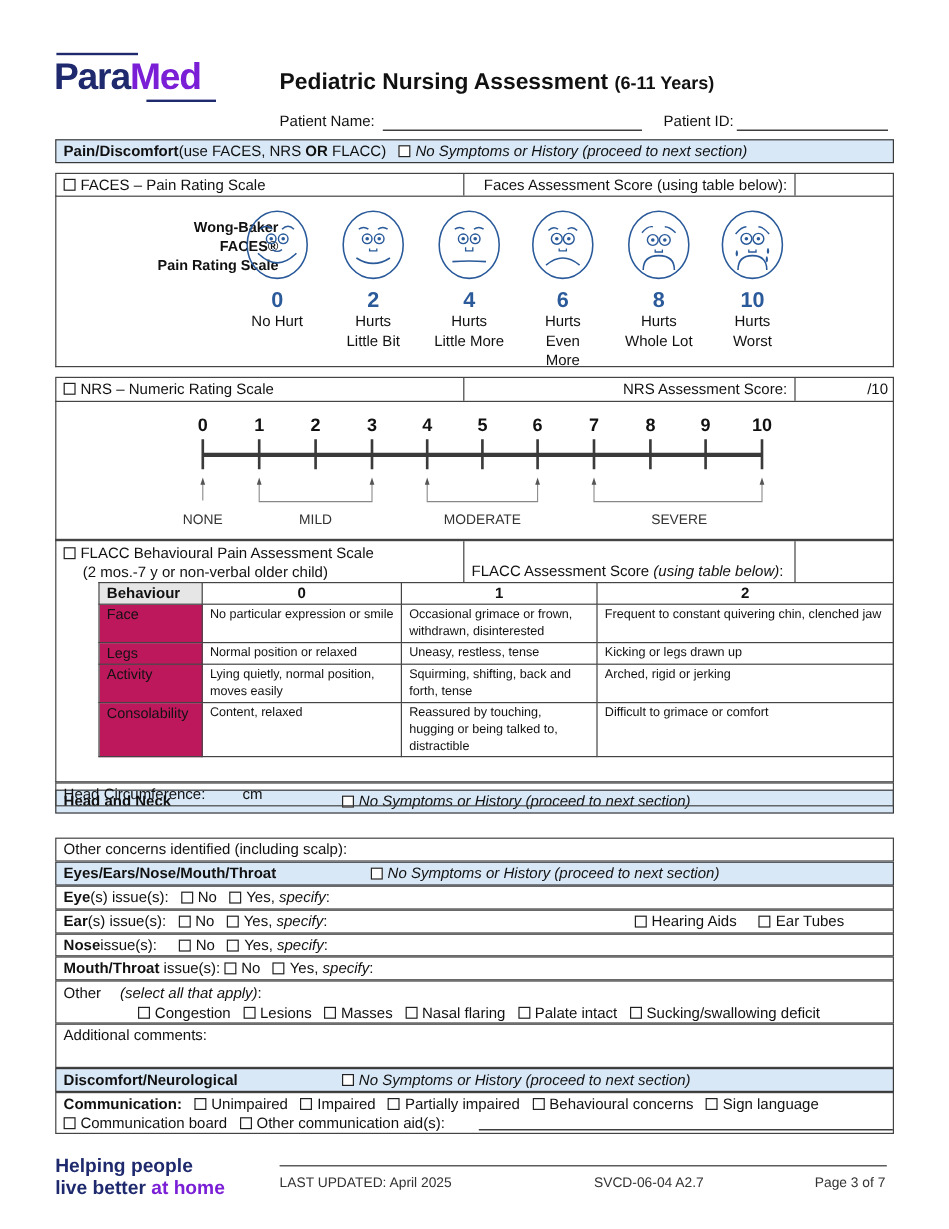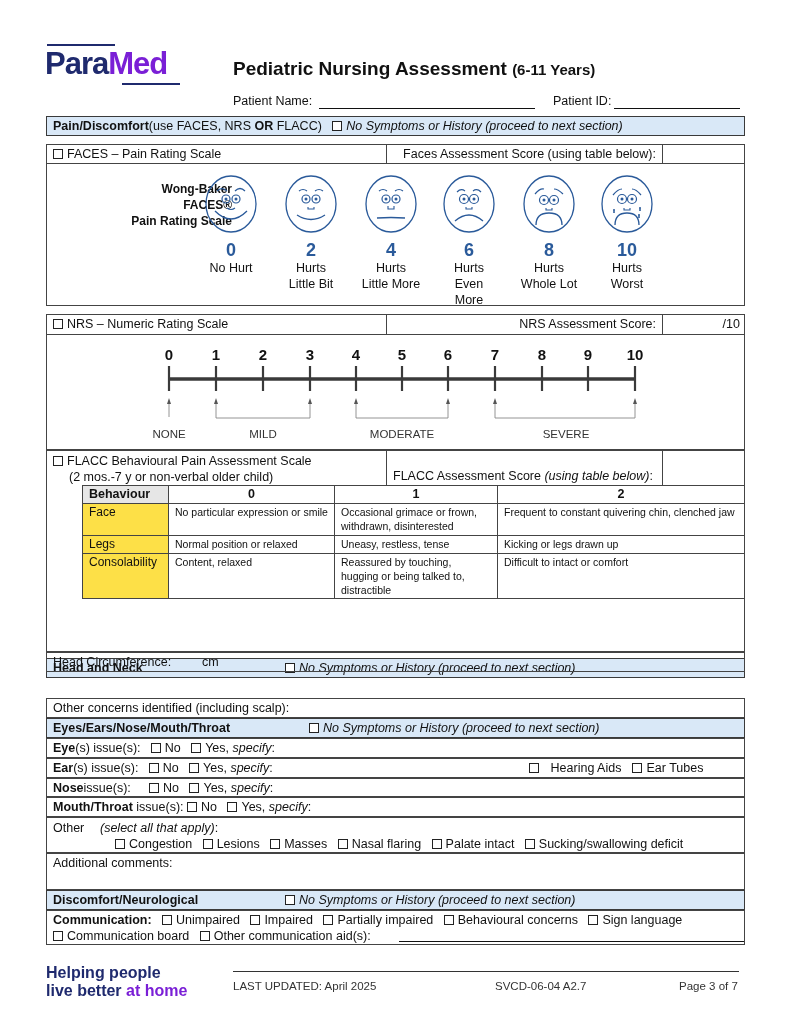--- a/index.html
+++ b/index.html
@@ -36,21 +36,21 @@
   .face .desc { font-size: 12.5px; line-height: 16px; }
 
   .nrs-body { position: absolute; left: 46px; top: 334px; width: 699px; height: 116px; border: 1px solid #444; border-top: none; }
 
   .flacc-head { position: absolute; left: 46px; top: 450px; width: 699px; height: 35px; border: 1px solid #444; border-bottom: none; font-size: 12.5px; }
   .flacc-wrap { position: absolute; left: 46px; top: 485px; width: 699px; height: 167px; border: 1px solid #444; border-top: none; }
   table.flacc { position: absolute; left: 35px; top: 0; width: 663px; border-collapse: collapse; font-size: 10.5px; }
   table.flacc td, table.flacc th { border: 1px solid #444; padding: 1px 6px; vertical-align: top; line-height: 14px; text-align: left; }
   table.flacc th { font-size: 12.5px; font-weight: bold; text-align: center; height: 18px; background: #fff; }
   table.flacc th.beh { background: #e6e6e6; text-align: left; }
-  table.flacc td.behc { background: #fde047; font-size: 12px; width: 86px; }
+  table.flacc td.behc { background: #be185d; font-size: 12px; width: 86px; }
 
   .footer-brand { position: absolute; left: 46px; top: 964px; font-size: 16px; font-weight: bold; color: #1f2a6e; line-height: 18px; }
   .footer-brand .accent { color: #7a1fd6; }
   .footer-line { position: absolute; left: 233px; top: 971px; width: 506px; border-top: 1px solid #333; }
   .footer-text { position: absolute; top: 980px; font-size: 11.5px; color: #333; }
 </style>
 </head>
 <body>
 
 <div class="logo">
@@ -267,24 +267,30 @@
       <td>Occasional grimace or frown, withdrawn, disinterested</td>
       <td>Frequent to constant quivering chin, clenched jaw</td>
     </tr>
     <tr style="height:18px;">
       <td class="behc">Legs</td>
       <td>Normal position or relaxed</td>
       <td>Uneasy, restless, tense</td>
       <td>Kicking or legs drawn up</td>
     </tr>
     <tr style="height:32px;">
+      <td class="behc">Activity</td>
+      <td>Lying quietly, normal position, moves easily</td>
+      <td>Squirming, shifting, back and forth, tense</td>
+      <td>Arched, rigid or jerking</td>
+    </tr>
+    <tr style="height:32px;">
       <td class="behc">Consolability</td>
       <td>Content, relaxed</td>
       <td>Reassured by touching, hugging or being talked to, distractible</td>
-      <td>Difficult to intact or comfort</td>
+      <td>Difficult to grimace or comfort</td>
     </tr>
   </tbody>
     </table>
 </div>
 
 <div class="sec-head" style="position:absolute; left:46px; top:658px; width:699px;">
   <b style="display:inline-block; width:232px;">Head and Neck</b><span class="cb"></span><i>No Symptoms or History (proceed to next section)</i>
 </div>
 <div class="row" style="top:652px; height:20px; padding:2px 6px;">
   <span>Head Circumference:</span>
@@ -305,21 +311,21 @@
     <span class="cb"></span><span>No</span>&nbsp;&nbsp;
     <span class="cb"></span><span>Yes, </span><i>specify</i>:
   </div>
 </div>
 
 <div class="row" style="top:758px; height:20px; padding:2px 6px;">
   <b>Ear</b><span style="display:inline-block; width:72px;">(s) issue(s):</span>
   <span class="cb"></span><span>No</span>&nbsp;&nbsp;
   <span class="cb"></span><span>Yes, </span><i>specify</i>:
   <span style="position:absolute; left:482px; top:2px;">
-    <span class="cb"></span><span style="display:inline-block; width:86px;text-align:center;">Hearing Aids</span>
+    <span class="cb"></span><span style="display:inline-block; width:86px;">Hearing Aids</span>
     <span class="cb"></span><span>Ear Tubes</span>
   </span>
 </div>
 
 <div class="row" style="top:778px; height:19px; padding:2px 6px;">
   <b>Nose</b><span style="display:inline-block; width:62px;"> issue(s):</span>
   <span class="cb"></span><span>No</span>&nbsp;&nbsp;
   <span class="cb"></span><span>Yes, </span><i>specify</i>:
 </div>
 

